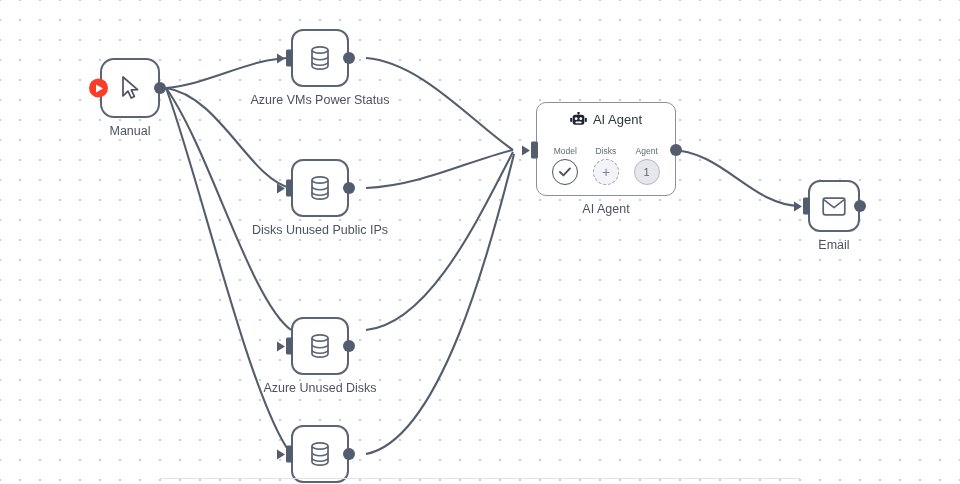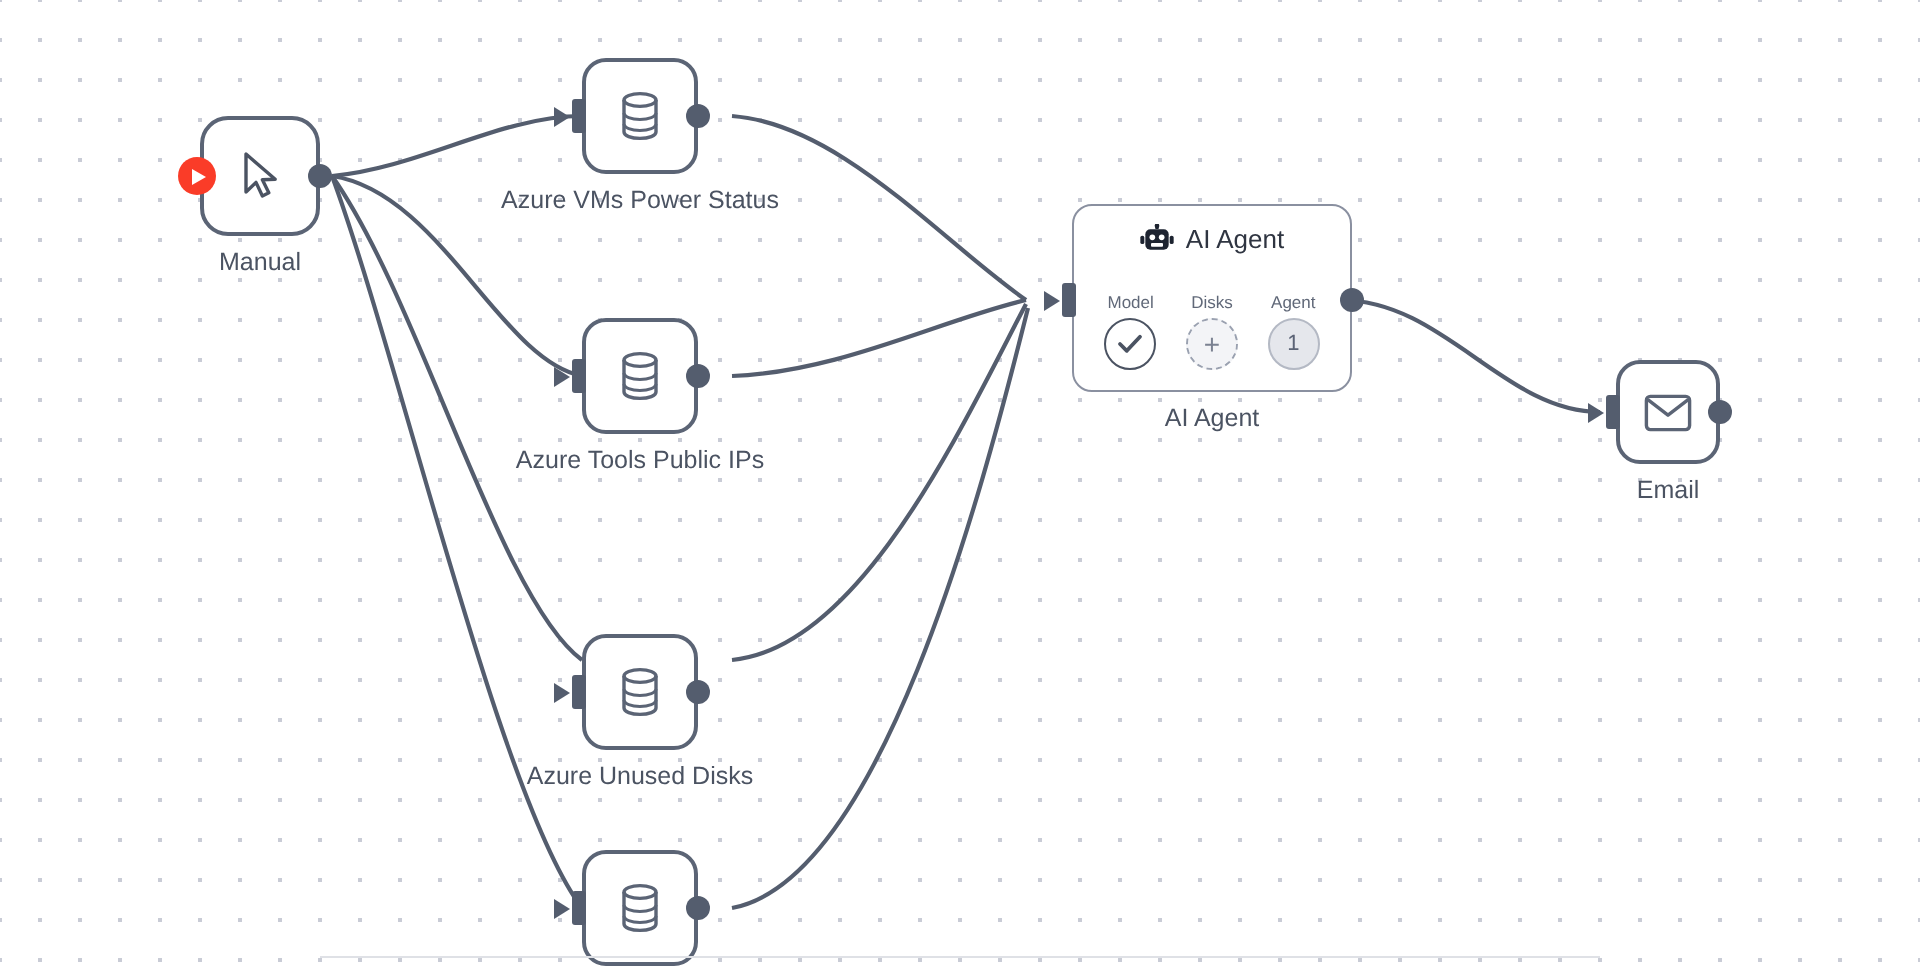--- a/index.html
+++ b/index.html
@@ -198,21 +198,21 @@
     <div class="node-box">
       <svg class="icon-svg" width="22" height="26" viewBox="0 0 22 26">
         <ellipse cx="11" cy="5" rx="8" ry="3.2" fill="none" stroke="#5b6475" stroke-width="1.7"></ellipse>
         <path d="M3 5 L3 21 C3 22.8 6.6 24.2 11 24.2 C15.4 24.2 19 22.8 19 21 L19 5" fill="none" stroke="#5b6475" stroke-width="1.7"></path>
         <path d="M3 11.5 C3 13.3 6.6 14.7 11 14.7 C15.4 14.7 19 13.3 19 11.5" fill="none" stroke="#5b6475" stroke-width="1.5"></path>
         <path d="M3 17 C3 18.8 6.6 20.2 11 20.2 C15.4 20.2 19 18.8 19 17" fill="none" stroke="#5b6475" stroke-width="1.5"></path>
       </svg>
     </div>
     <div class="port-in"></div>
     <div class="port-out"></div>
-    <div class="node-label">Azure Tools Public IPs</div>
+    <div class="node-label">Disks Unused Public IPs</div>
   </div>
 
   <div class="node db-node" id="node-db3" style="left:291px; top:317px;">
     <div class="node-box">
       <svg class="icon-svg" width="22" height="26" viewBox="0 0 22 26">
         <ellipse cx="11" cy="5" rx="8" ry="3.2" fill="none" stroke="#5b6475" stroke-width="1.7"></ellipse>
         <path d="M3 5 L3 21 C3 22.8 6.6 24.2 11 24.2 C15.4 24.2 19 22.8 19 21 L19 5" fill="none" stroke="#5b6475" stroke-width="1.7"></path>
         <path d="M3 11.5 C3 13.3 6.6 14.7 11 14.7 C15.4 14.7 19 13.3 19 11.5" fill="none" stroke="#5b6475" stroke-width="1.5"></path>
         <path d="M3 17 C3 18.8 6.6 20.2 11 20.2 C15.4 20.2 19 18.8 19 17" fill="none" stroke="#5b6475" stroke-width="1.5"></path>
       </svg>

